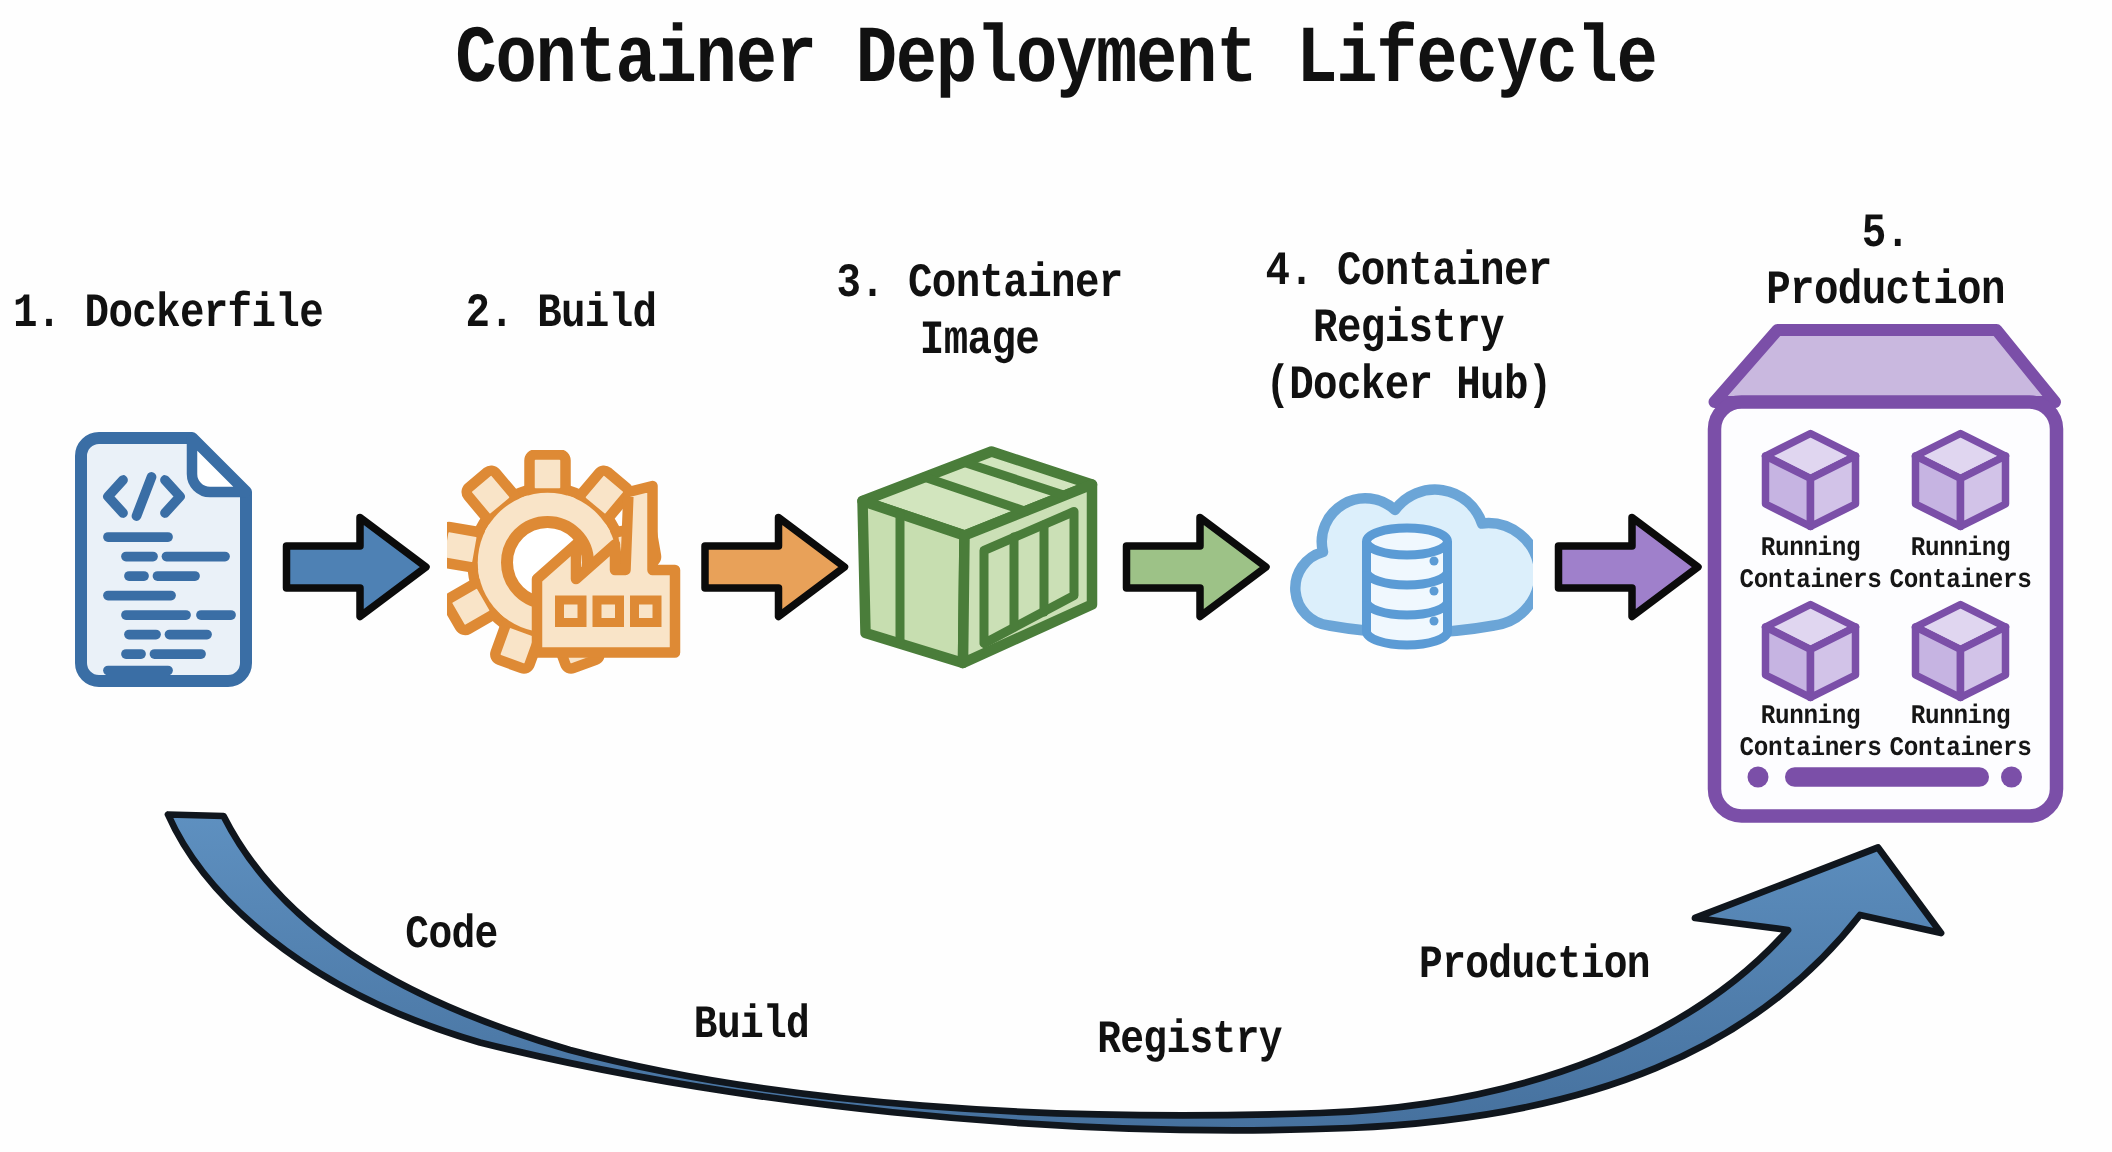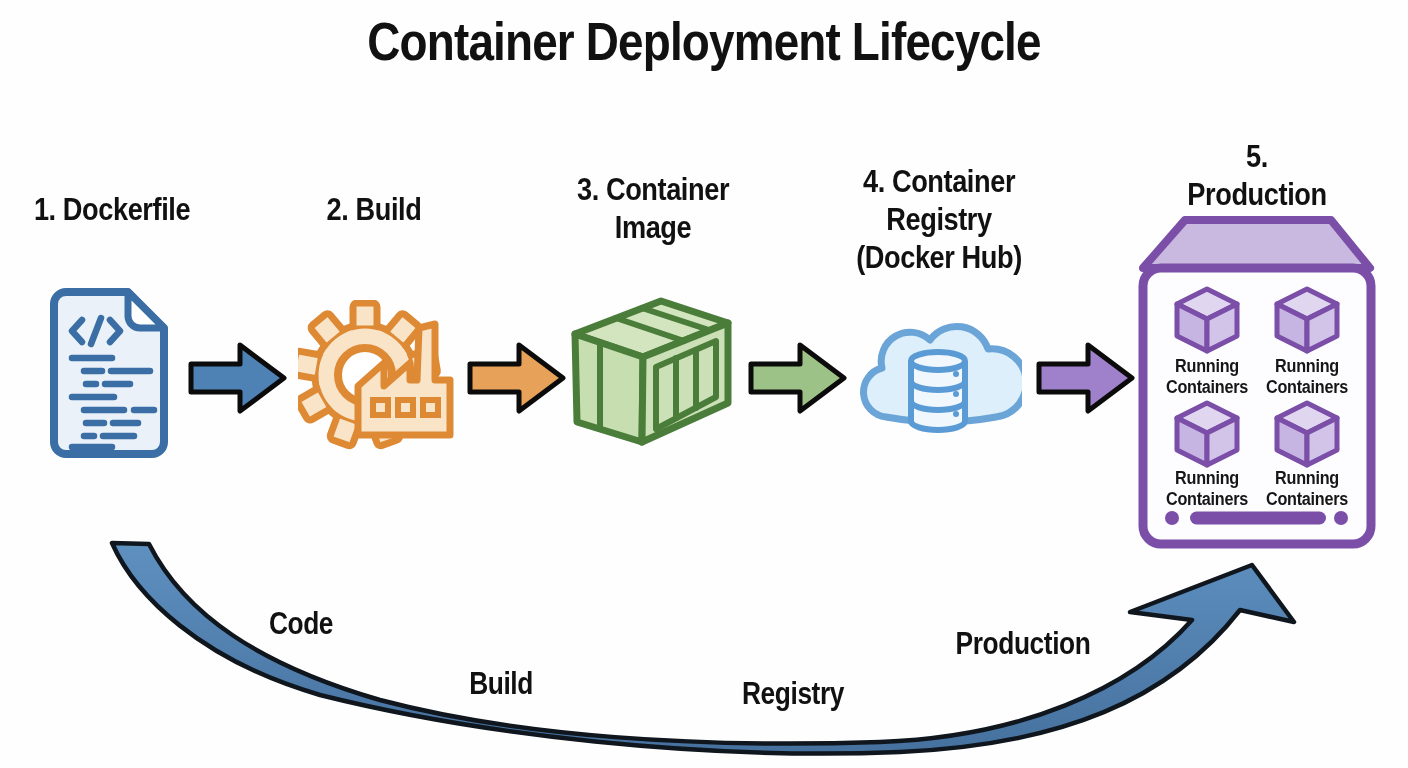--- a/index.html
+++ b/index.html
@@ -1,18 +1,18 @@
 <!DOCTYPE html>
 <html><head>
 <meta charset="utf-8">
 <style>
   html,body{margin:0;padding:0;background:#ffffff;}
   .canvas{
     position:relative;width:1408px;height:768px;background:#fefefe;
-    font-family:Liberation Sans, sans-serif;overflow:hidden;
+    font-family:Liberation Mono, monospace;overflow:hidden;
   }
   .ttl{
     position:absolute;left:704px;top:10px;
     transform:translateX(-50%) scaleX(.85);transform-origin:center top;
     font-size:54px;font-weight:bold;color:#111;white-space:nowrap;letter-spacing:-1px;
   }
   .stage-label{
     position:absolute;
     transform:translateX(-50%) scaleX(.85);transform-origin:center top;
     font-size:32px;line-height:38px;font-weight:bold;color:#111;

